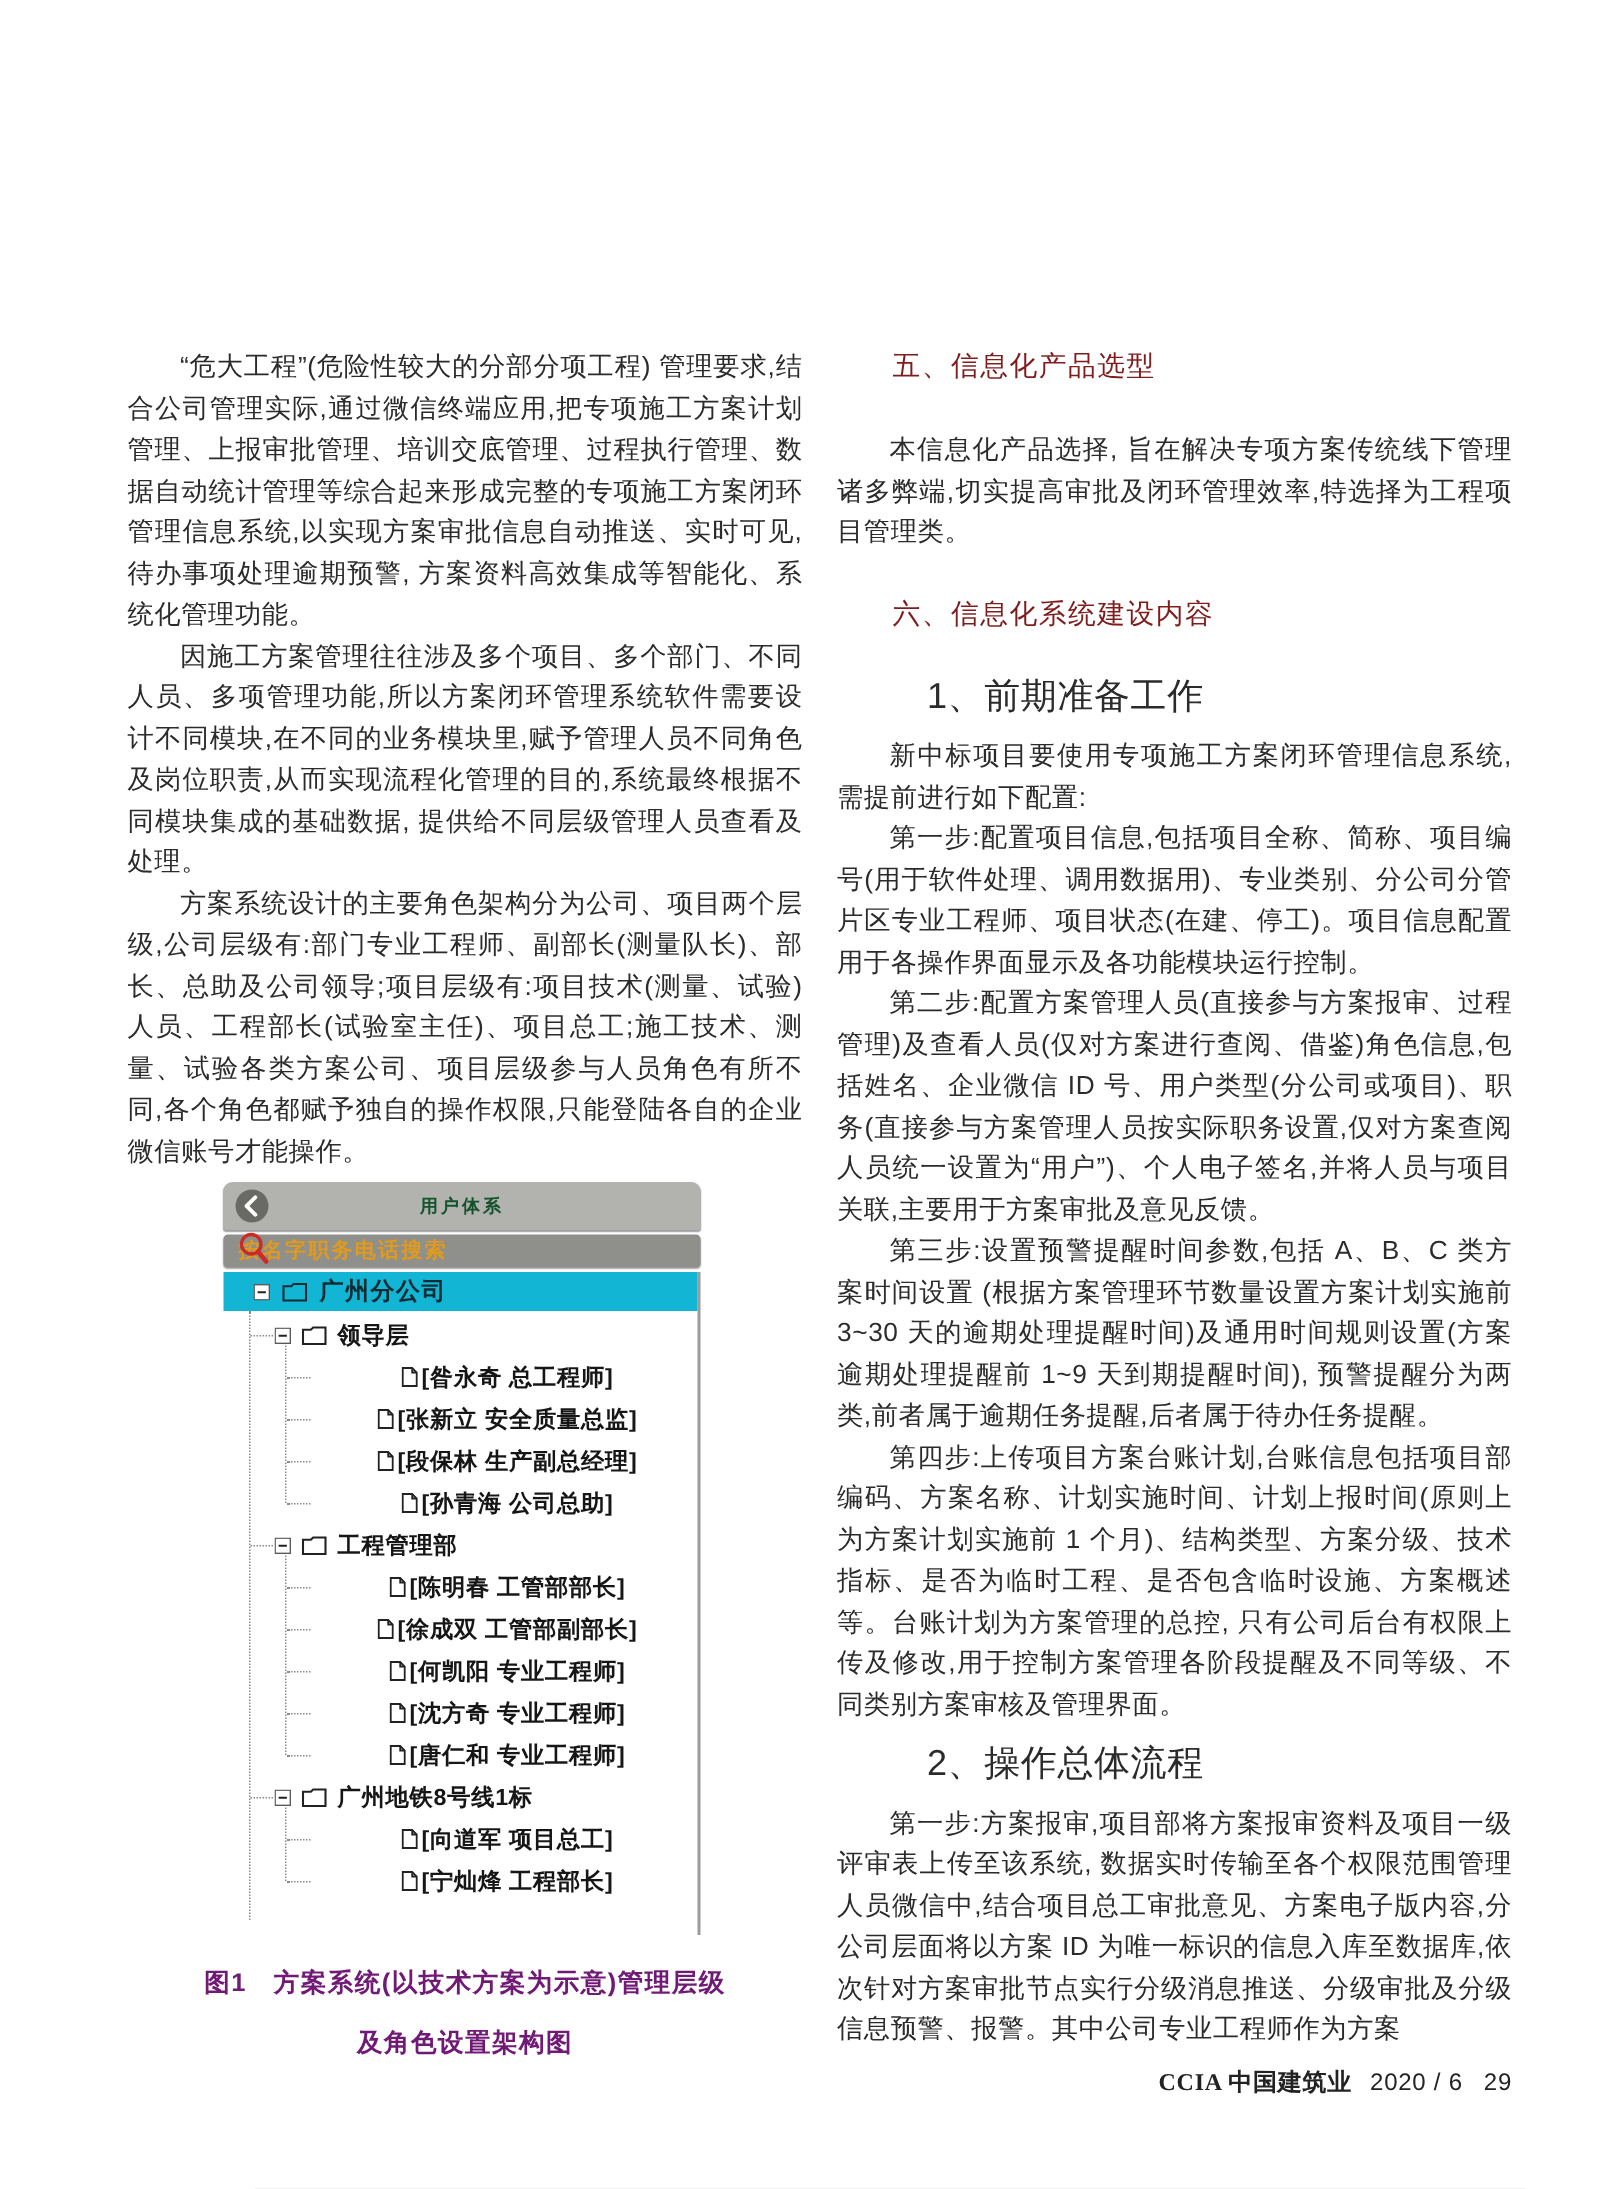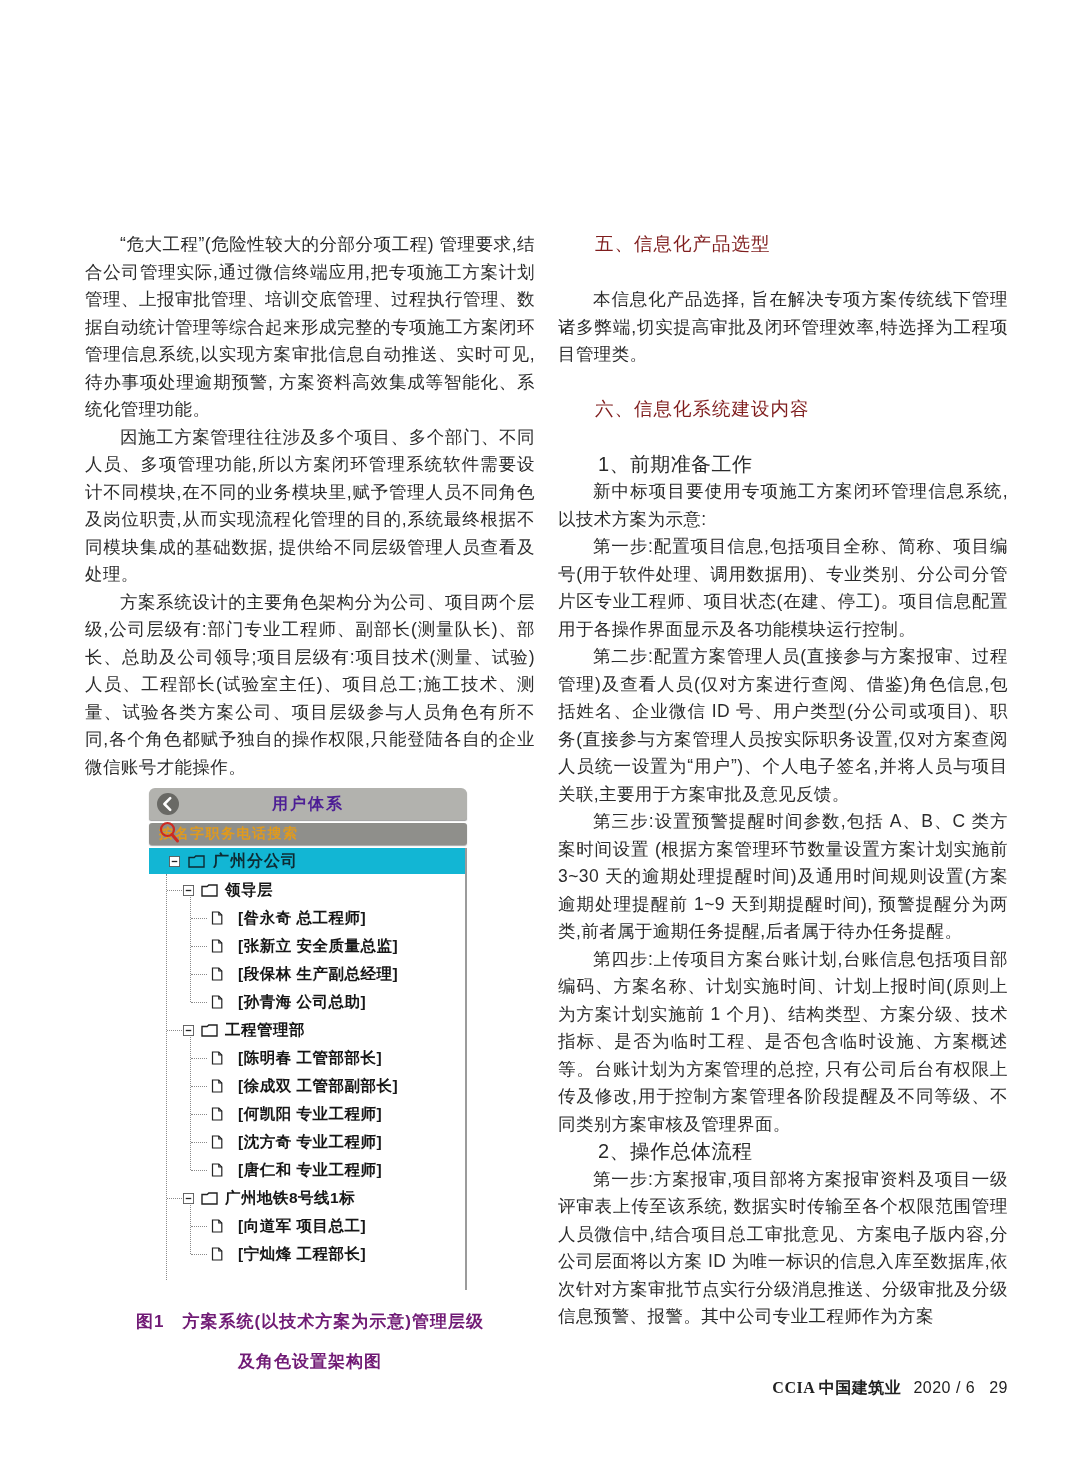--- a/index.html
+++ b/index.html
@@ -6,49 +6,49 @@
   .page{position:relative;width:1080px;height:1459px;margin:0 auto;background:#ffffff;
         font-family:"Liberation Sans","DejaVu Sans",sans-serif;color:#2b2b2b;overflow:hidden;}
   .col{position:absolute;top:231px;width:450px;}
   .col-left{left:85px;}
   .col-right{left:558px;}
   .body-text{margin:0;font-size:17.5px;line-height:27.5px;text-align:justify;
              text-indent:2em;letter-spacing:0.4px;}
   .sec-heading{margin:27px 0 30px 0;font-size:18.5px;font-weight:normal;text-indent:2em;
                letter-spacing:1px;color:#7f1d1d;}
   .sec-heading.first{margin-top:0;}
-  .sub-heading{margin:0;font-size:20px;line-height:27.5px;text-indent:2em;letter-spacing:0.4px;}
+  .sub-heading{margin:12px;font-size:24px;line-height:27.5px;text-indent:2em;letter-spacing:0.4px;}
 
   
   .figure{margin:7px 0 0 0;width:450px;}
   .shot{margin-left:64px;width:318px;}
   .shot-header{position:relative;height:32px;background:#b2b2ae;border-radius:6px 6px 2px 2px;
                display:flex;align-items:center;justify-content:center;margin-bottom:3px;
                box-shadow:0 1px 1px rgba(60,60,60,.5);}
   .back-btn{position:absolute;left:7px;top:4px;width:24px;height:24px;display:block;}
-  .shot-title{font-size:16px;font-weight:bold;color:#4c1d95;letter-spacing:2px;}
+  .shot-title{font-size:12px;font-weight:bold;color:#14532d;letter-spacing:2px;}
   .shot-search{position:relative;height:22px;background:#8f8f8b;border-radius:3px;
                display:flex;align-items:center;margin-bottom:3px;
                box-shadow:0 1px 1px rgba(60,60,60,.45);}
   .search-text{padding-left:10px;font-size:14px;font-weight:bold;color:#e09a1d;letter-spacing:1.5px;}
   .mag{position:absolute;left:8px;top:-3px;width:25px;height:25px;z-index:2;}
 
   .tree{background:#fff;border-right:2px solid #9b9b9b;}
   .root-row{height:26px;background:#12b6d4;display:flex;align-items:center;gap:8px;padding-left:20px;}
   .root-label{font-size:16px;font-weight:bold;color:#0d2b33;letter-spacing:1px;}
   .tree-body{position:relative;padding:2px 0 22px 0;}
   .tree-body::before{content:"";position:absolute;left:17px;top:0;bottom:10px;
                      border-left:1px dotted #8a8a8a;}
   .group-row{position:relative;height:28px;display:flex;align-items:center;gap:7px;padding-left:34px;}
   .group-row::before{content:"";position:absolute;left:18px;top:14px;width:15px;
                      border-top:1px dotted #8a8a8a;}
   .children{position:relative;}
   .children::before{content:"";position:absolute;left:41px;top:-7px;height:calc(100% - 7px);
                     border-left:1px dotted #8a8a8a;}
-  .leaf-row{position:relative;height:28px;display:flex;align-items:center;gap:15px;padding-left:62px;}
+  .leaf-row{position:relative;height:28px;display:flex;align-items:center;gap:2px;padding-left:62px;justify-content:center;}
   .leaf-row::before{content:"";position:absolute;left:42px;top:14px;width:16px;
                     border-top:1px dotted #8a8a8a;}
   .node-label,.leaf-label{font-size:15.5px;font-weight:bold;color:#161616;letter-spacing:0.5px;}
   .icon{display:inline-flex;flex:0 0 auto;}
 
   .figcap{margin-top:12px;text-align:center;font-size:17px;font-weight:bold;
           line-height:40px;color:#701a75;letter-spacing:1px;}
 
   .footer{position:absolute;top:1378px;right:72px;font-size:16px;color:#222;
           display:flex;align-items:baseline;gap:12px;letter-spacing:0.5px;}
@@ -271,21 +271,21 @@
         <div>及角色设置架构图</div>
       </figcaption>
     </figure>
   </div>
 
   <div class="col col-right">
     <h2 class="sec-heading first">五、信息化产品选型</h2>
     <p class="body-text">本信息化产品选择, 旨在解决专项方案传统线下管理诸多弊端,切实提高审批及闭环管理效率,特选择为工程项目管理类。</p>
     <h2 class="sec-heading">六、信息化系统建设内容</h2>
     <p class="sub-heading">1、前期准备工作</p>
-    <p class="body-text">新中标项目要使用专项施工方案闭环管理信息系统,以技术方案为示意:</p>
+    <p class="body-text">新中标项目要使用专项施工方案闭环管理信息系统,需提前进行如下配置:</p>
     <p class="body-text">第一步:配置项目信息,包括项目全称、简称、项目编号(用于软件处理、调用数据用)、专业类别、分公司分管片区专业工程师、项目状态(在建、停工)。项目信息配置用于各操作界面显示及各功能模块运行控制。</p>
     <p class="body-text">第二步:配置方案管理人员(直接参与方案报审、过程管理)及查看人员(仅对方案进行查阅、借鉴)角色信息,包括姓名、企业微信 ID 号、用户类型(分公司或项目)、职务(直接参与方案管理人员按实际职务设置,仅对方案查阅人员统一设置为“用户”)、个人电子签名,并将人员与项目关联,主要用于方案审批及意见反馈。</p>
     <p class="body-text">第三步:设置预警提醒时间参数,包括 A、B、C 类方案时间设置 (根据方案管理环节数量设置方案计划实施前3~30 天的逾期处理提醒时间)及通用时间规则设置(方案逾期处理提醒前 1~9 天到期提醒时间), 预警提醒分为两类,前者属于逾期任务提醒,后者属于待办任务提醒。</p>
     <p class="body-text">第四步:上传项目方案台账计划,台账信息包括项目部编码、方案名称、计划实施时间、计划上报时间(原则上为方案计划实施前 1 个月)、结构类型、方案分级、技术指标、是否为临时工程、是否包含临时设施、方案概述等。台账计划为方案管理的总控, 只有公司后台有权限上传及修改,用于控制方案管理各阶段提醒及不同等级、不同类别方案审核及管理界面。</p>
     <p class="sub-heading">2、操作总体流程</p>
     <p class="body-text">第一步:方案报审,项目部将方案报审资料及项目一级评审表上传至该系统, 数据实时传输至各个权限范围管理人员微信中,结合项目总工审批意见、方案电子版内容,分公司层面将以方案 ID 为唯一标识的信息入库至数据库,依次针对方案审批节点实行分级消息推送、分级审批及分级信息预警、报警。其中公司专业工程师作为方案</p>
   </div>
 
   <div class="footer">
     <span class="journal">CCIA 中国建筑业</span>

